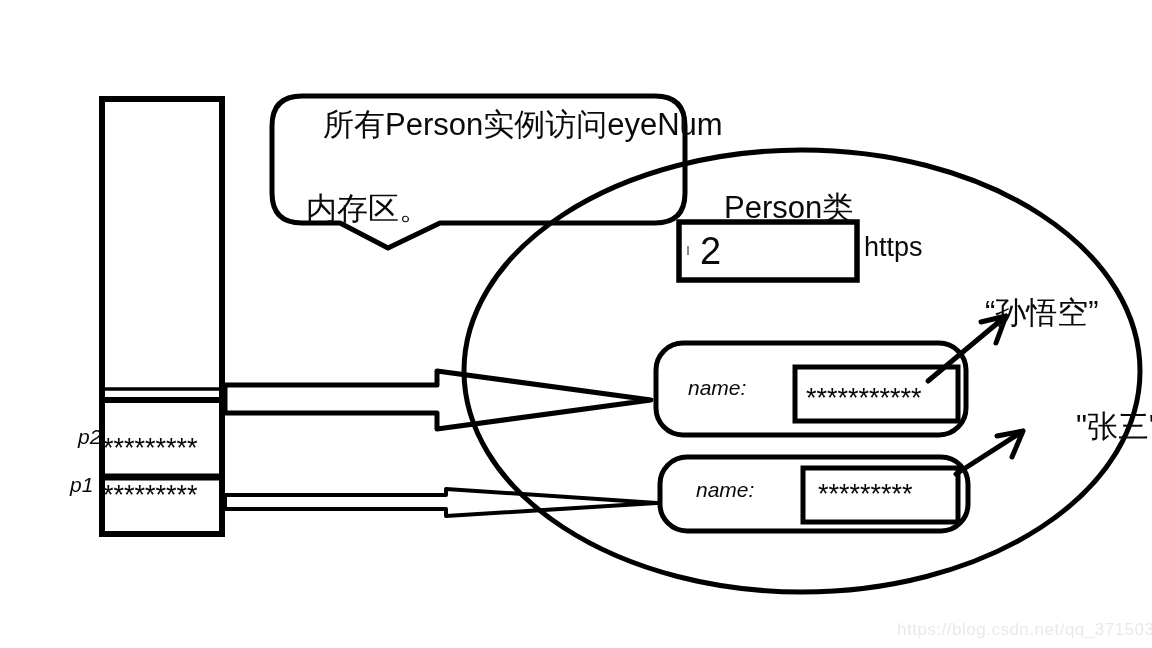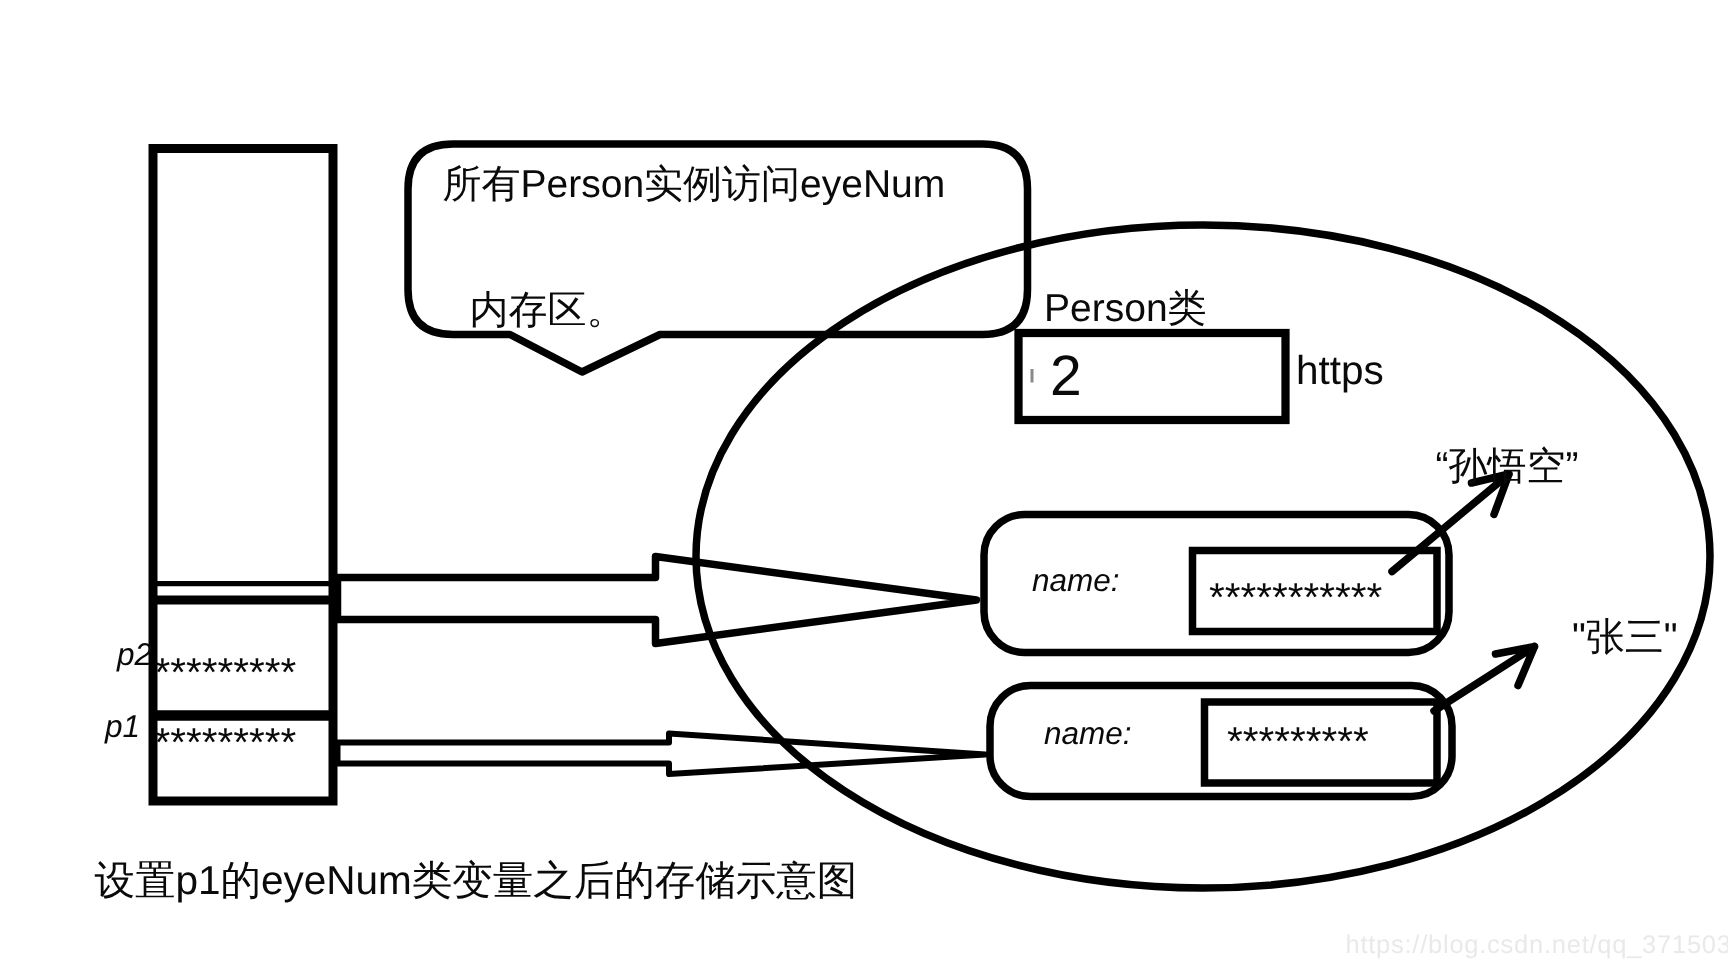--- a/index.html
+++ b/index.html
@@ -2,21 +2,21 @@
 <html><head>
 <meta charset="utf-8">
 <style>
   html,body{margin:0;padding:0;background:#fff;}
   .stage{
     position:relative;width:1152px;height:648px;background:#ffffff;overflow:hidden;
     font-family:"Liberation Sans","DejaVu Sans",sans-serif;color:#000;
   }
   .stage svg{position:absolute;left:0;top:0;}
   .txt{position:absolute;line-height:1;white-space:nowrap;color:#0a0a0a;}
-  .f26{font-size:26px;}
+  .f26{font-size:31px;margin-left:28px;}
   .f27{font-size:27px;}
   .f29{font-size:21px;font-style:italic;}
   .stars{font-size:27px;letter-spacing:0px;}
   .value2{font-size:38px;}
   .watermark{font-size:17px;color:#e9e9e9;letter-spacing:0.5px;}
 </style>
 </head>
 <body>
 
 <div class="stage">
@@ -44,35 +44,34 @@
 
     <rect x="660" y="457" width="308" height="74" rx="27" fill="#ffffff" stroke="#000" stroke-width="5"></rect>
     <rect x="803" y="468" width="155" height="54" fill="#ffffff" stroke="#000" stroke-width="5"></rect>
 
     <path d="M928,381 L1006,316 M1006,316 L981,322 M1006,316 L996,343" fill="none" stroke="#000" stroke-width="5" stroke-linecap="round"></path>
 
     <path d="M956,474 L1023,431 M1023,431 L997,436 M1023,431 L1012,457" fill="none" stroke="#000" stroke-width="5" stroke-linecap="round"></path>
   </svg>
 
   <div class="txt f26" style="left:295px;top:109px;">所有Person实例访问eyeNum</div>
-  <div class="txt f26" style="left:313px;top:193px;">内存区。</div>
+  <div class="txt f26" style="left:278px;top:193px;">内存区。</div>
 
   <div class="txt f26" style="left:696px;top:192px;">Person类</div>
   <div class="txt value2" style="left:700px;top:232px;">2</div>
   <div class="txt f27" style="left:864px;top:234px;">https</div>
 
   <div class="txt f29" style="left:688px;top:377px;">name:</div>
   <div class="txt stars" style="left:806px;top:385px;">***********</div>
   <div class="txt f26" style="left:957px;top:297px;">“孙悟空”</div>
 
   <div class="txt f29" style="left:696px;top:479px;">name:</div>
   <div class="txt stars" style="left:818px;top:481px;">*********</div>
   <div class="txt f26" style="left:1048px;top:411px;">"张三"</div>
 
   <div class="txt f29" style="left:78px;top:426px;">p2</div>
   <div class="txt stars" style="left:103px;top:435px;">*********</div>
   <div class="txt f29" style="left:70px;top:474px;">p1</div>
   <div class="txt stars" style="left:103px;top:482px;">*********</div>
 
-  <div class="txt f27" style="left:63px;top:574px;">设置p1的eyeNum类变量之后的存储示意图</div>
   <div class="txt watermark" style="left:897px;top:621px;">https://blog.csdn.net/qq_37150393</div>
 
 </div>
 
 </body></html>

